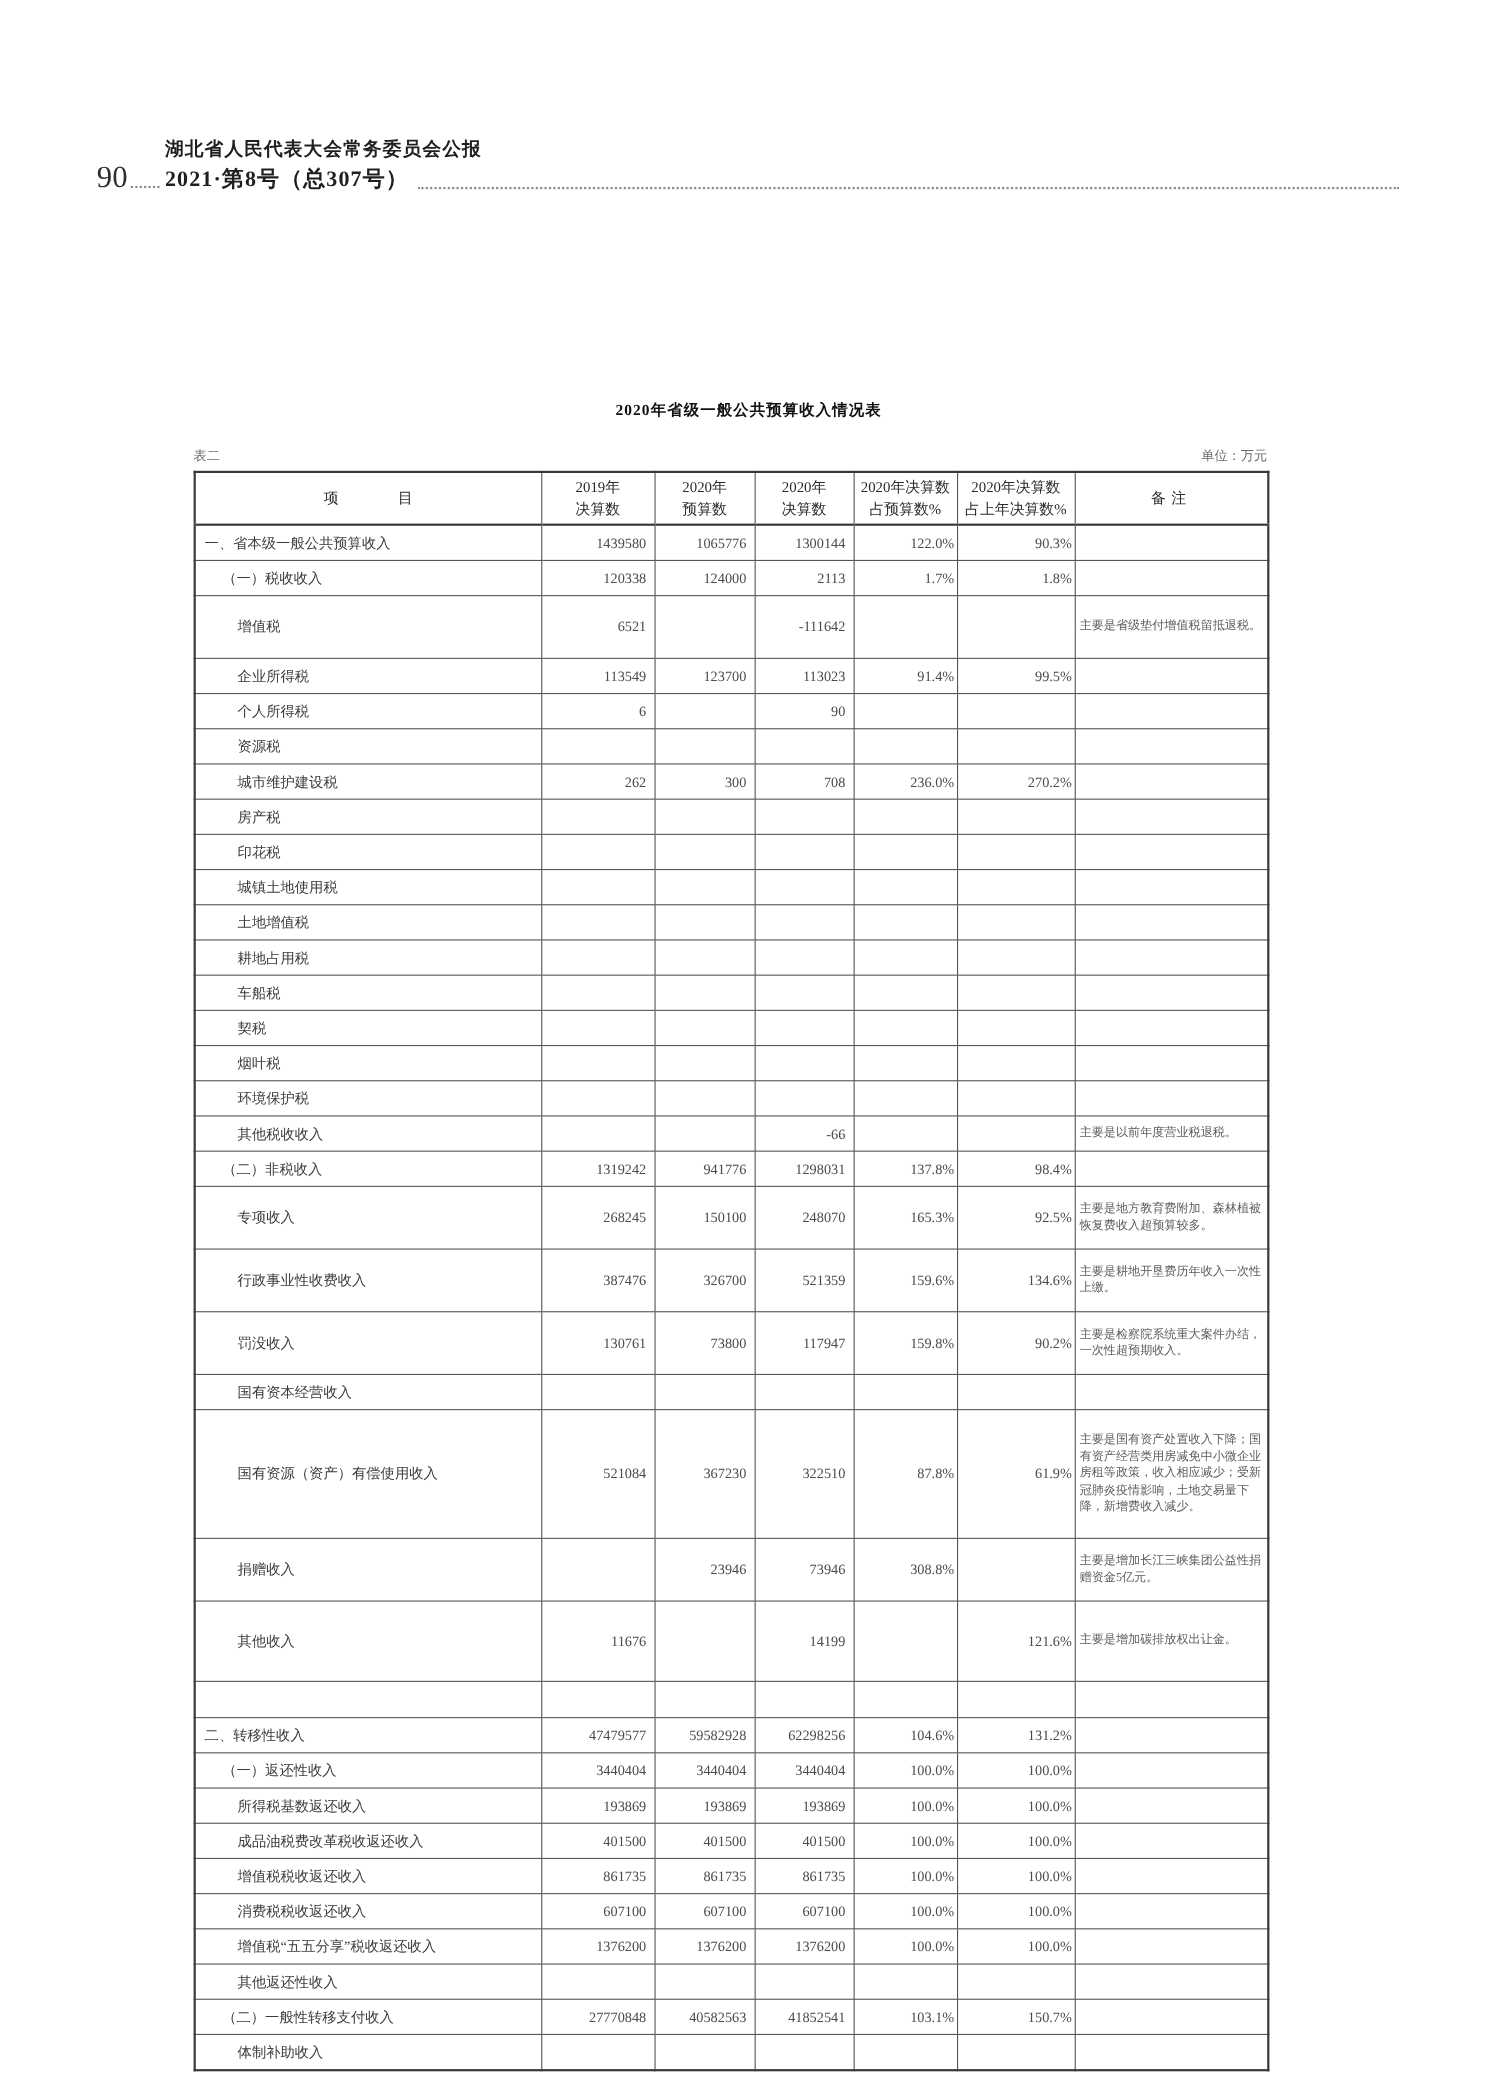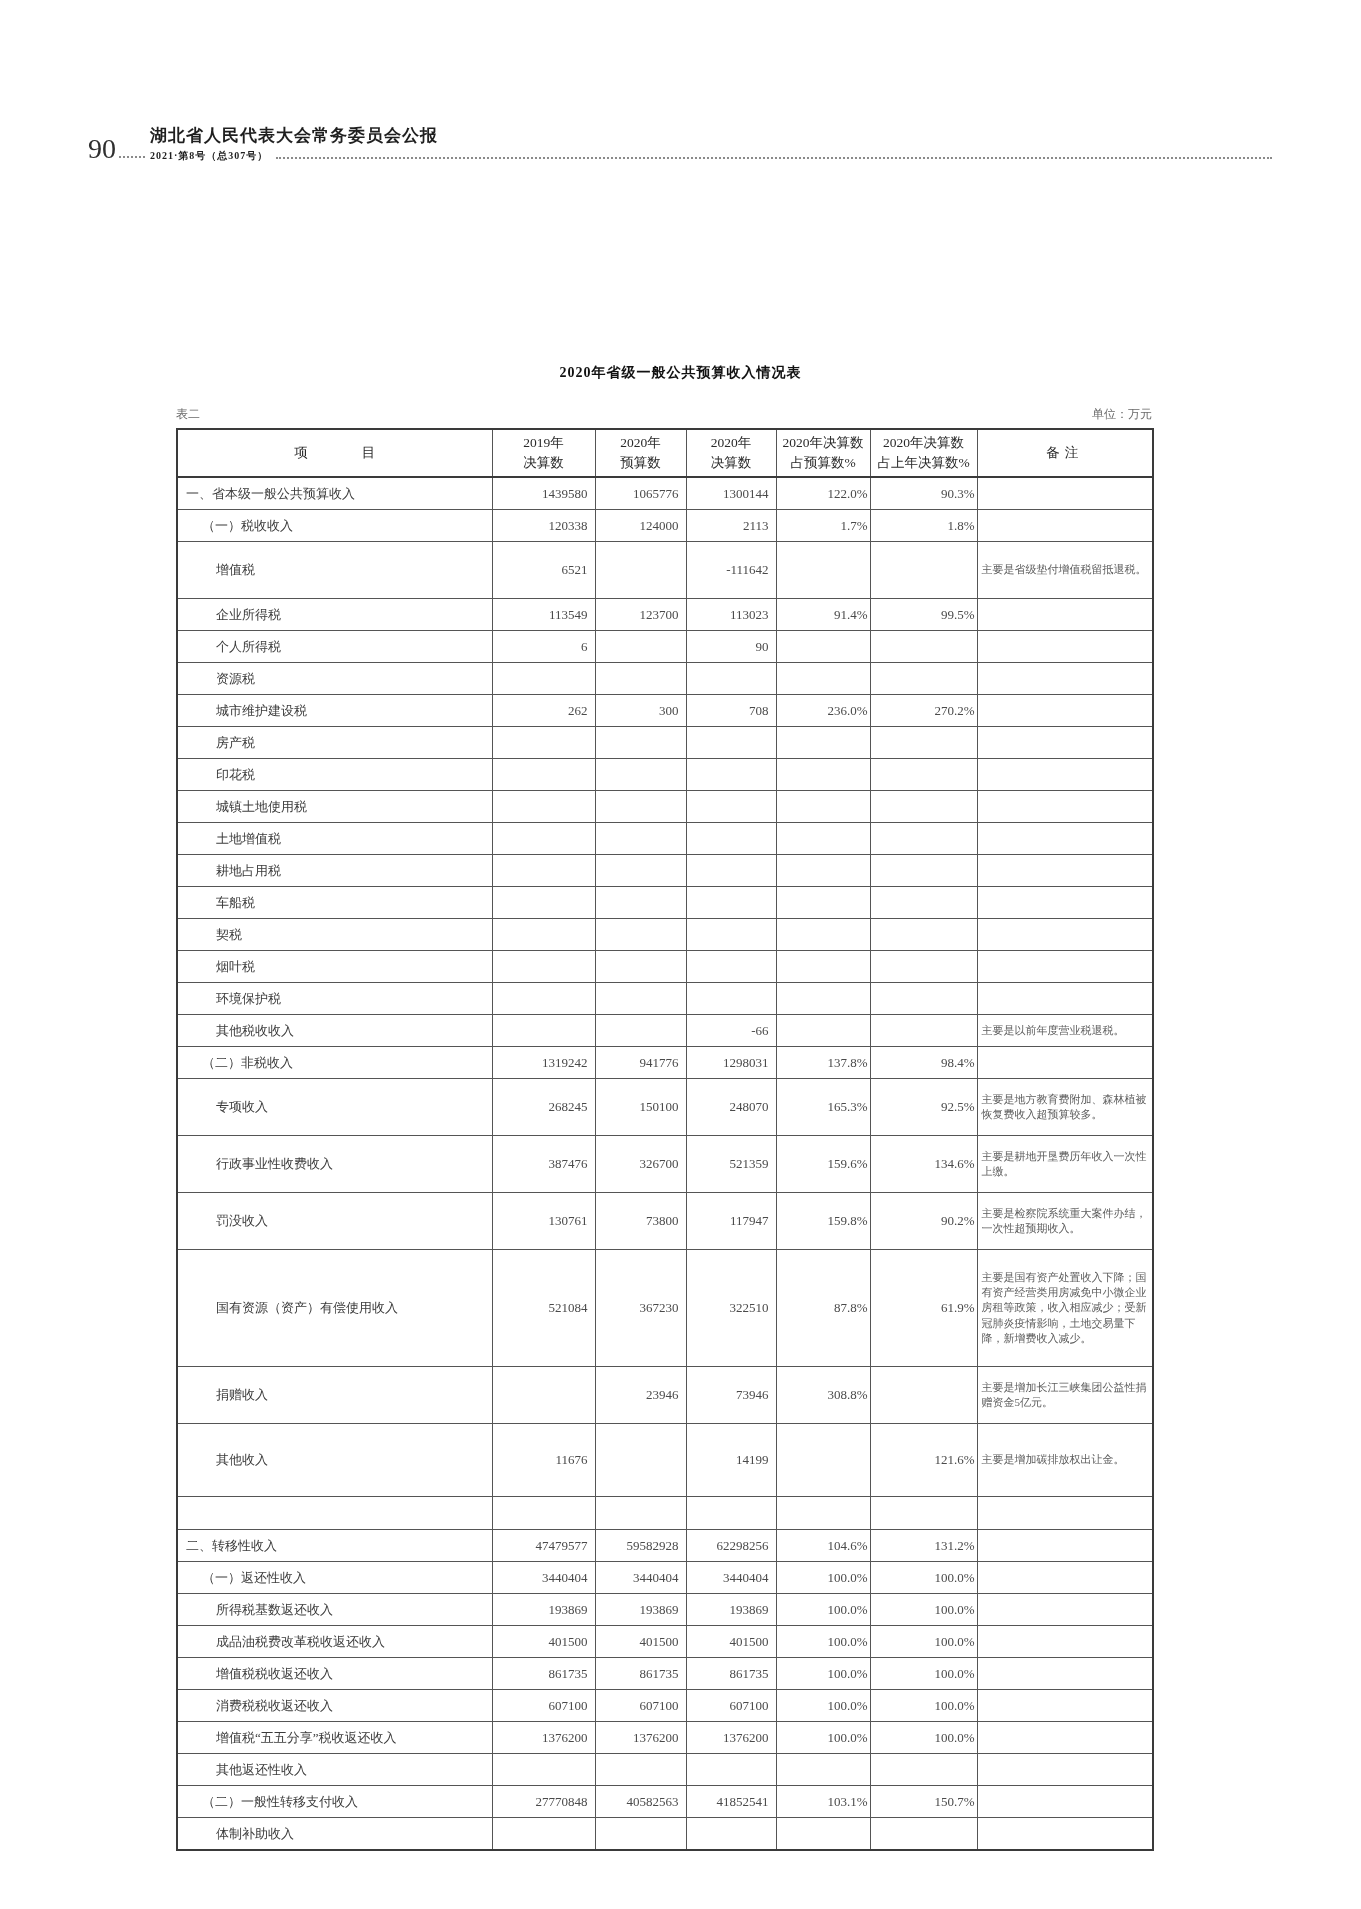--- a/index.html
+++ b/index.html
@@ -17,21 +17,21 @@
     display:flex; align-items:flex-end;
   }
   .page-num { font-size:28px; line-height:1; color:#2f2f2f; }
   .dots-short {
     width:26px; border-bottom:2px dotted #8a8a8a;
     margin:0 3px 5px 3px;
   }
   .head-block { flex:1; margin-left:2px; }
   .pub-title { font-weight:bold; font-size:17px; color:#1f1f1f; line-height:1.45; letter-spacing:1px; }
   .issue-row { display:flex; align-items:flex-end; }
-  .issue { font-weight:bold; font-size:10px; color:#1f1f1f; white-space:nowrap; letter-spacing:1px; }
+  .issue { font-weight:bold; font-size:20px; color:#1f1f1f; white-space:nowrap; letter-spacing:1px; }
   .dots-fill { flex:1; border-bottom:2px dotted #8a8a8a; margin:0 0 4px 8px; }
 
   
   .doc-title {
     position:absolute; top:364px; left:0; width:100%;
     text-align:center; font-size:14px; font-weight:bold;
     color:#111; letter-spacing:1px;
   }
   .table-meta {
     position:absolute; top:406px; left:176px; width:976px;
@@ -303,20 +303,29 @@
   </tr>
       <tr class="size-m">
     <td class="item lvl2">罚没收入</td>
     <td class="num">130761</td>
     <td class="num">73800</td>
     <td class="num">117947</td>
     <td class="pct">159.8%</td>
     <td class="pct">90.2%</td>
     <td class="note">主要是检察院系统重大案件办结，一次性超预期收入。</td>
   </tr>
+      <tr>
+    <td class="item lvl2">国有资本经营收入</td>
+    <td class="num"></td>
+    <td class="num"></td>
+    <td class="num"></td>
+    <td class="pct"></td>
+    <td class="pct"></td>
+    <td class="note"></td>
+  </tr>
       <tr class="size-xl">
     <td class="item lvl2">国有资源（资产）有偿使用收入</td>
     <td class="num">521084</td>
     <td class="num">367230</td>
     <td class="num">322510</td>
     <td class="pct">87.8%</td>
     <td class="pct">61.9%</td>
     <td class="note">主要是国有资产处置收入下降；国有资产经营类用房减免中小微企业房租等政策，收入相应减少；受新冠肺炎疫情影响，土地交易量下降，新增费收入减少。</td>
   </tr>
       <tr class="size-m">

